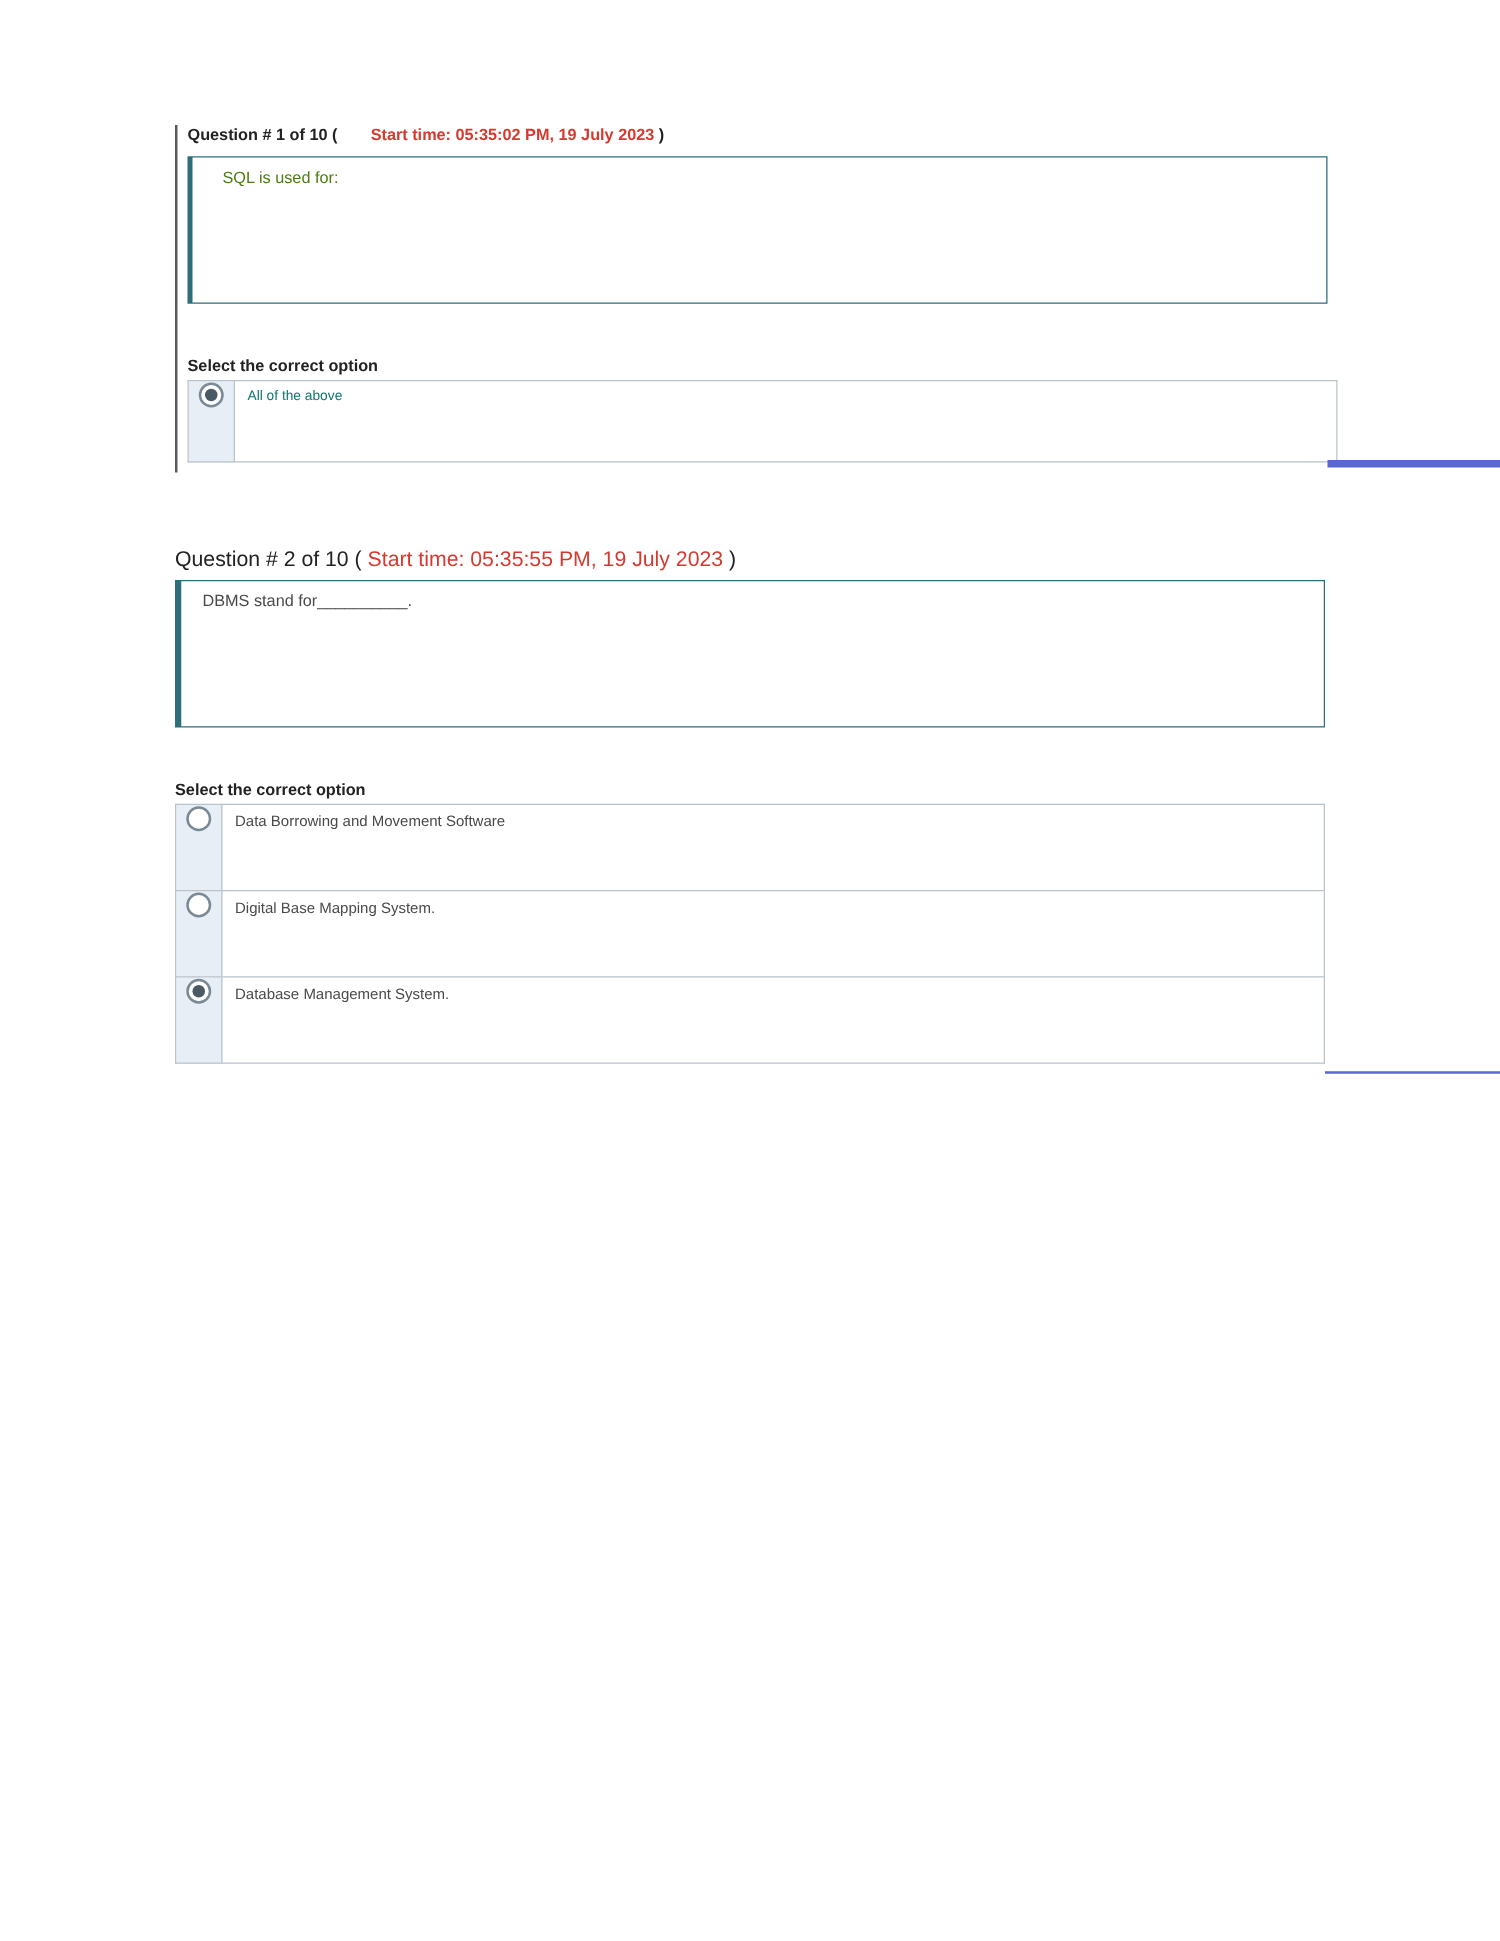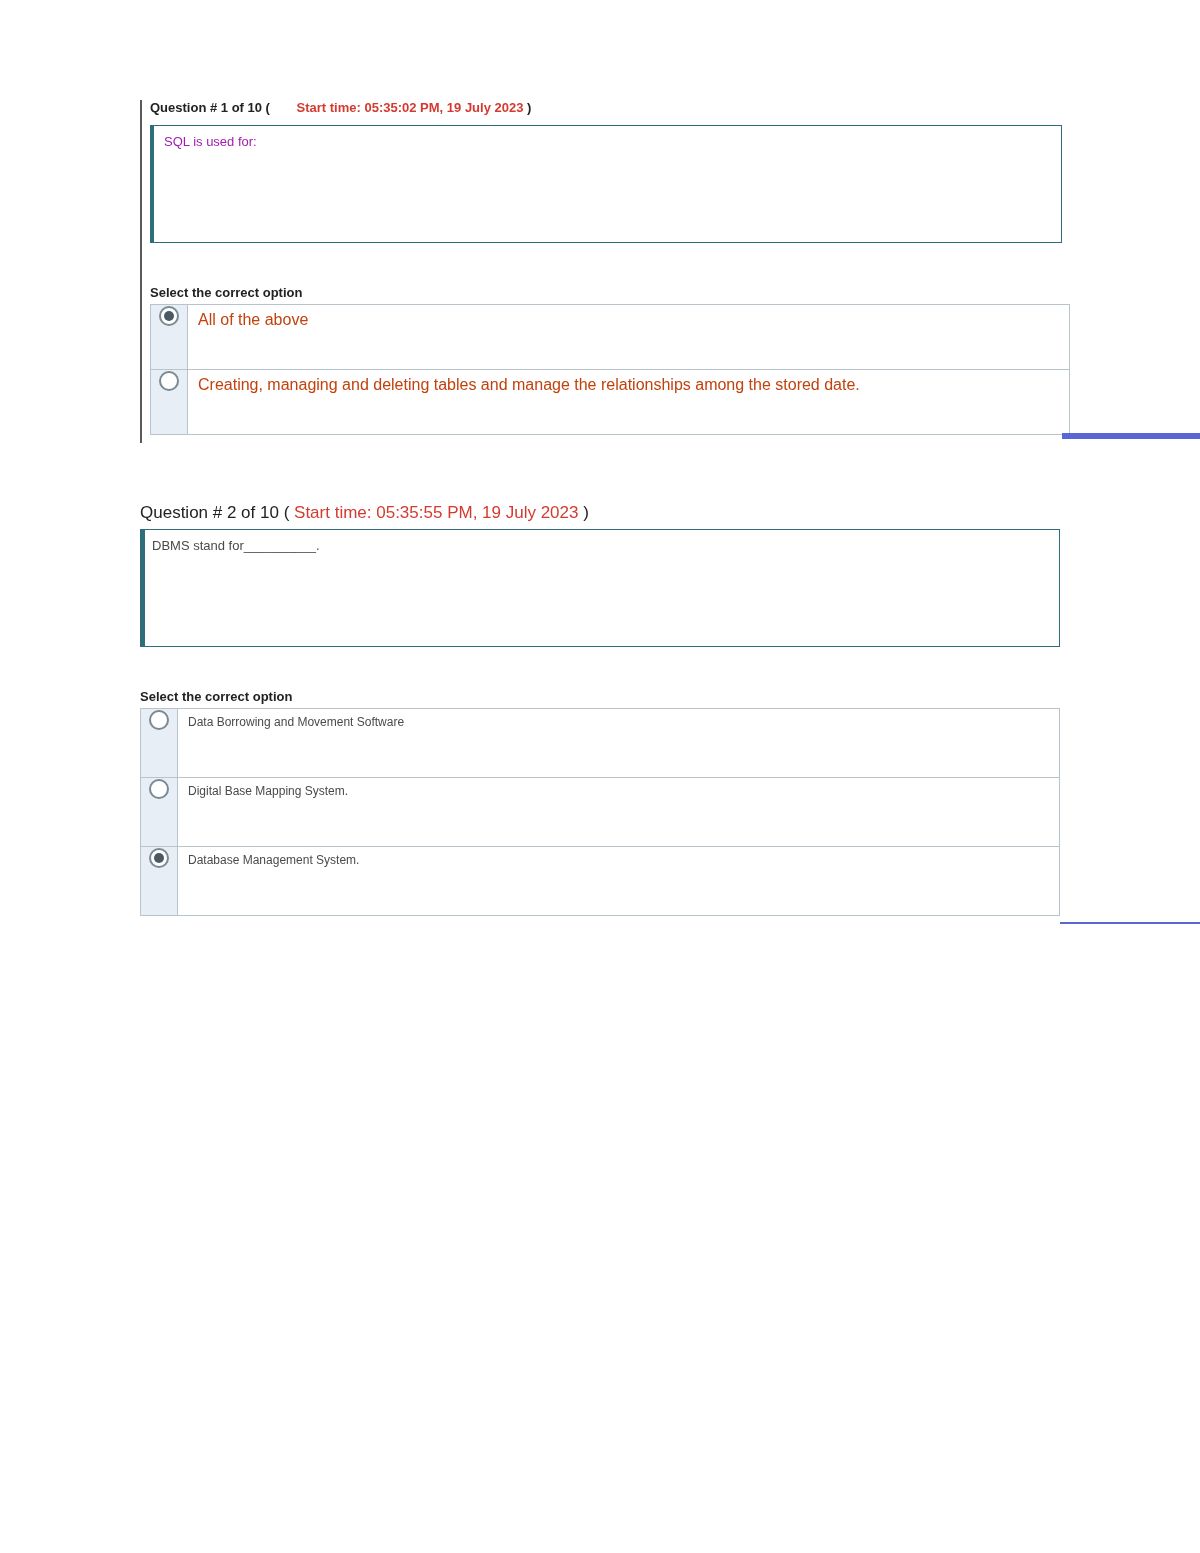--- a/index.html
+++ b/index.html
@@ -30,23 +30,23 @@
   }
   .q1-header .red {
     color: #d43a2f;
     margin-left: 23px;
   }
   .q1-stem {
     margin: 4px 0 0 8px;
     border: 1px solid #2e6e7a;
     border-left: 4px solid #2e6e7a;
     height: 100px;
-    padding: 8px 10px;
-    font-size: 13px;
-    color: #a21caf;
+    padding: 8px 24px;
+    font-size: 13px;
+    color: #4d7c0f;
     background: #fff;
   }
   .q1-select-label {
     margin: 42px 0 4px 8px;
     font-size: 13px;
     font-weight: 700;
     color: #222;
   }
   .q1-options {
     margin: 0 0 0 8px;
@@ -59,22 +59,22 @@
     height: 52px;
   }
   .q1-radiocell {
     width: 34px;
     background: #e8eef6;
     text-align: center;
     vertical-align: middle;
   }
   .q1-textcell {
     padding: 6px 10px;
-    font-size: 16px;
-    color: #c2410c;
+    font-size: 11px;
+    color: #0f766e;
     background: #fff;
   }
   .radio {
     display: inline-block;
     width: 16px;
     height: 16px;
     border: 2px solid #7a8a94;
     border-radius: 50%;
     position: relative;
     background: #fff;
@@ -110,21 +110,21 @@
     font-size: 17px;
     font-weight: 400;
     color: #222;
     padding-bottom: 6px;
   }
   .q2-header .red { color: #d43a2f; }
   .q2-stem {
     border: 1px solid #2e6e7a;
     border-left: 5px solid #2e6e7a;
     height: 100px;
-    padding: 8px 7px;
+    padding: 8px 17px;
     font-size: 13px;
     color: #4a4a4a;
     background: #fff;
   }
   .q2-select-label {
     margin: 42px 0 4px 0;
     font-size: 13px;
     font-weight: 700;
     color: #222;
   }
@@ -177,26 +177,20 @@
     </div>
     <div class="q1-select-label">Select the correct option</div>
     <table class="q1-options">
       <tbody>
           <tr>
         <td class="q1-radiocell">
           <span class="radio selected"></span>
         </td>
         <td class="q1-textcell">All of the above</td>
       </tr>
-      <tr>
-        <td class="q1-radiocell">
-          <span class="radio"></span>
-        </td>
-        <td class="q1-textcell">Creating, managing and deleting tables and manage the relationships among the stored date.</td>
-      </tr>
     </tbody>
       </table>
     <div class="q1-footerbar">
       <div class="bar"></div>
     </div>
   </div>
 
   <div class="q2-wrap">
     <div class="q2-header">
       <span>Question # 2 of 10 ( </span><span class="red">Start time: 05:35:55 PM, 19 July 2023</span><span> )</span>

